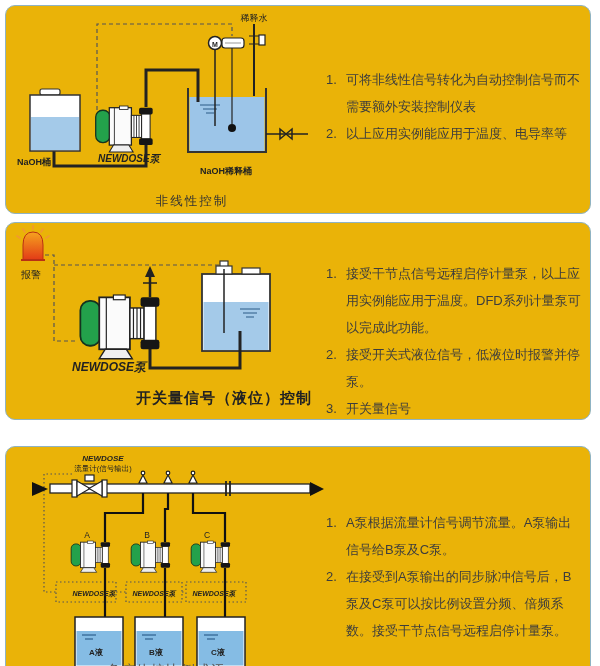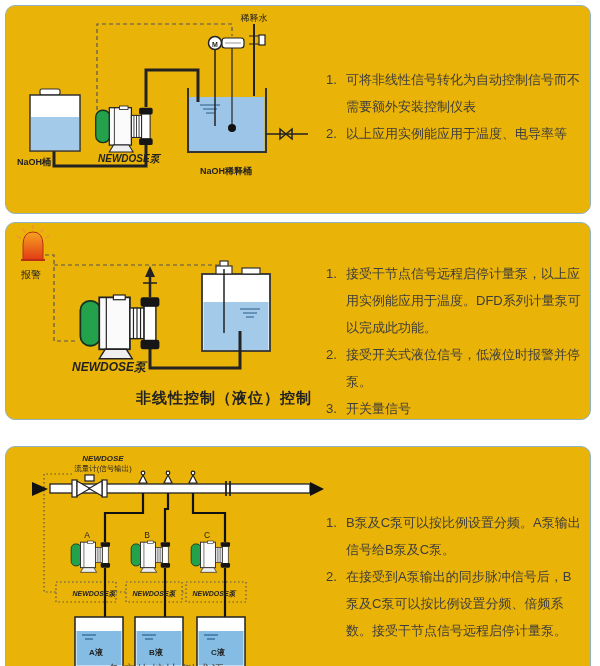--- a/index.html
+++ b/index.html
@@ -99,20 +99,21 @@
     <use href="#pump-glyph" transform="translate(86,98) scale(0.85)"></use>
     <text x="90" y="154" font-size="10" class="pumplbl">NEWDOSE泵</text>
 
     <text x="192" y="166" font-size="9" font-weight="bold">NaOH稀释桶</text>
 
     <g stroke="#222" stroke-width="1.5" fill="none">
       <path d="M258,126 H300"></path>
         <path d="M272,121 V131 L284,121 V131 Z"></path>
     </g>
   </svg>
+  <div class="cap cap1">非线性控制</div>
   <div class="notes">
     <div class="note">
       <span class="num">1.</span>
       <span class="txt">可将非线性信号转化为自动控制信号而不需要额外安装控制仪表</span>
     </div>
     <div class="note">
       <span class="num">2.</span>
       <span class="txt">以上应用实例能应用于温度、电导率等</span>
     </div>
   </div>
@@ -145,21 +146,21 @@
 
     <g>
       <path d="M142,72 V50" stroke="#222" stroke-width="2.5"></path>
       <path d="M135,58 H149" stroke="#222" stroke-width="1.5"></path>
       <polygon points="137,52 147,52 142,41" fill="#222"></polygon>
     </g>
 
     <use href="#pump-glyph" transform="translate(70,70) scale(1.18)"></use>
     <text x="64" y="146" font-size="12" class="pumplbl">NEWDOSE泵</text>
   </svg>
-  <div class="cap cap2">非线性控制（液位）控制</div>
+  <div class="cap cap2">开关量信号（液位）控制</div>
   <div class="notes">
     <div class="note">
       <span class="num">1.</span>
       <span class="txt">接受干节点信号远程启停计量泵，以上应用实例能应用于温度。DFD系列计量泵可以完成此功能。</span>
     </div>
     <div class="note">
       <span class="num">2.</span>
       <span class="txt">接受开关式液位信号，低液位时报警并停泵。</span>
     </div>
     <div class="note">
@@ -246,20 +247,20 @@
       <rect x="189" y="168" width="48" height="50" fill="#fff" stroke="#222" stroke-width="1.5"></rect>
       <rect x="190.5" y="182" width="45" height="34.5" fill="#85bce4"></rect>
       <path d="M196,186 H210 M199,190 H207" stroke="#1d4e7e" stroke-width="1"></path>
       <text x="210" y="206" font-size="8" font-weight="bold" text-anchor="middle" fill="#12365e">C液</text>
     </g>
   </svg>
   <div class="cap cap3">多液体按比例式添加</div>
   <div class="notes">
     <div class="note">
       <span class="num">1.</span>
-      <span class="txt">B泵及C泵可以按比例设置分频。A泵输出信号给B泵及C泵。</span>
+      <span class="txt">A泵根据流量计信号调节流量。A泵输出信号给B泵及C泵。</span>
     </div>
     <div class="note">
       <span class="num">2.</span>
       <span class="txt">在接受到A泵输出的同步脉冲信号后，B泵及C泵可以按比例设置分频、倍频系数。接受干节点信号远程启停计量泵。</span>
     </div>
   </div>
 </div>
 
 </body></html>

